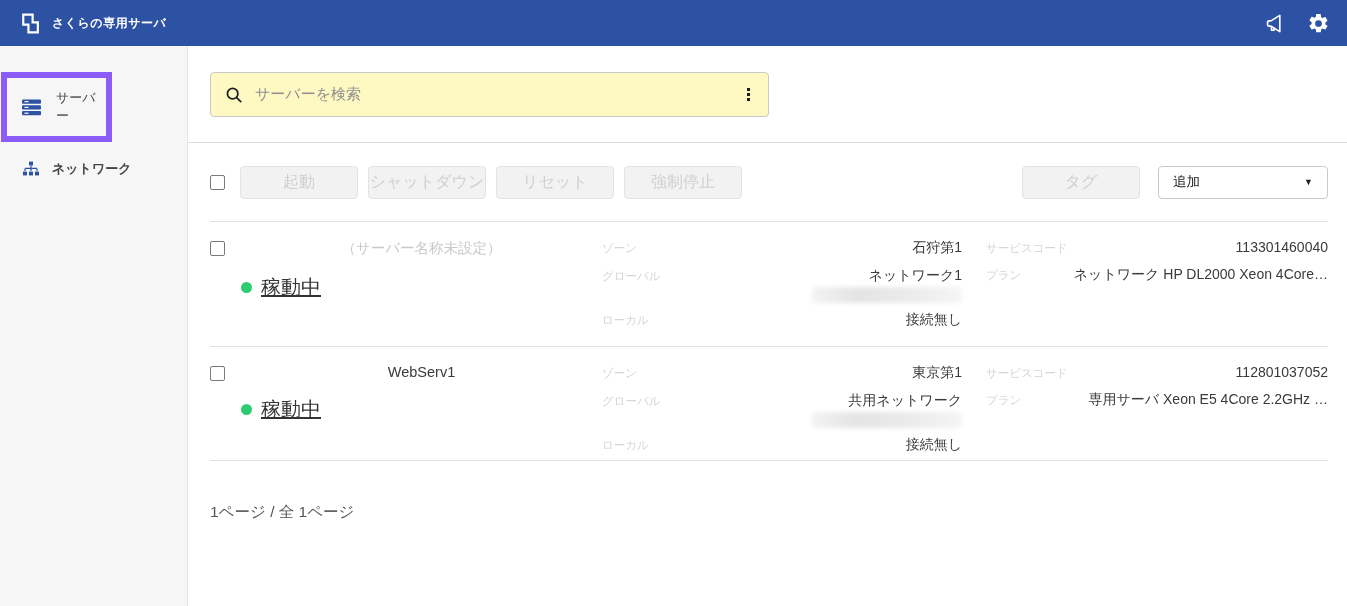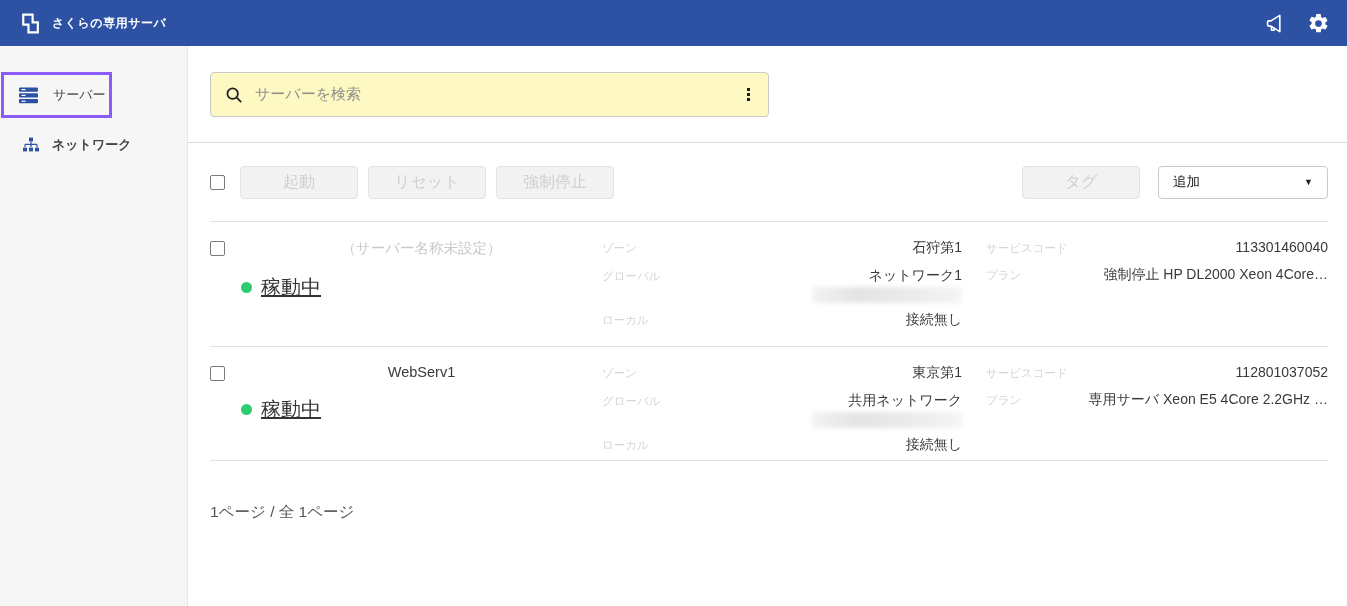--- a/index.html
+++ b/index.html
@@ -19,21 +19,21 @@
   .topbar-spacer { flex:1; }
   .topbar-icon { display:flex; align-items:center; margin-left:20px; cursor:pointer; }
 
   
   .layout { display:flex; height:560px; }
   .sidebar {
     width:188px; background:#f6f6f6; border-right:1px solid #e7e7e7;
     padding-top:26px; flex-shrink:0;
   }
   .nav-highlight {
-    border:3px solid #8b5cf6; width:111px; margin-left:1px;
+    border:6px solid #8b5cf6; width:111px; margin-left:1px;
   }
   .nav-item {
     display:flex; align-items:center; font-size:13px; color:#444; cursor:pointer;
   }
   .nav-item .nav-icon { display:flex; align-items:center; }
   .nav-highlight .nav-item { padding:11px 0 11px 15px; }
   .nav-highlight .nav-label { margin-left:15px; }
   .nav-item.second { padding:12px 0 12px 22px; margin-top:6px;font-weight:bold; }
   .nav-item.second .nav-label { margin-left:12px; }
 
@@ -170,20 +170,21 @@
             <i></i>
             <i></i>
           </span>
       </div>
     </div>
     <div class="full-divider"></div>
 
     <div class="toolbar">
       <span class="checkbox"></span>
       <button class="btn ghost-disabled">起動</button>
+      <button class="btn ghost-disabled">シャットダウン</button>
       <button class="btn ghost-disabled">リセット</button>
       <button class="btn ghost-disabled">強制停止</button>
       <span class="toolbar-spacer"></span>
       <button class="btn ghost-disabled tag">タグ</button>
       <button class="btn add">
         <span>追加</span>
         <span class="caret">▼</span>
       </button>
     </div>
 
@@ -211,21 +212,21 @@
           <span class="kv-value">接続無し</span>
         </div>
       </div>
       <div class="svc-col">
         <div class="kv-line">
           <span class="kv-label">サービスコード</span>
           <span class="kv-value">113301460040</span>
         </div>
         <div class="kv-line">
           <span class="kv-label">プラン</span>
-          <span class="kv-value">強制停止 HP DL2000 Xeon 4Core…</span>
+          <span class="kv-value">ネットワーク HP DL2000 Xeon 4Core…</span>
         </div>
       </div>
     </div>
 
     <div class="server-row last">
       <div class="cb-col"><span class="checkbox"></span></div>
       <div class="name-col">
         <div class="server-name">WebServ1</div>
         <div class="status-line">
           <span class="status-dot"></span>

